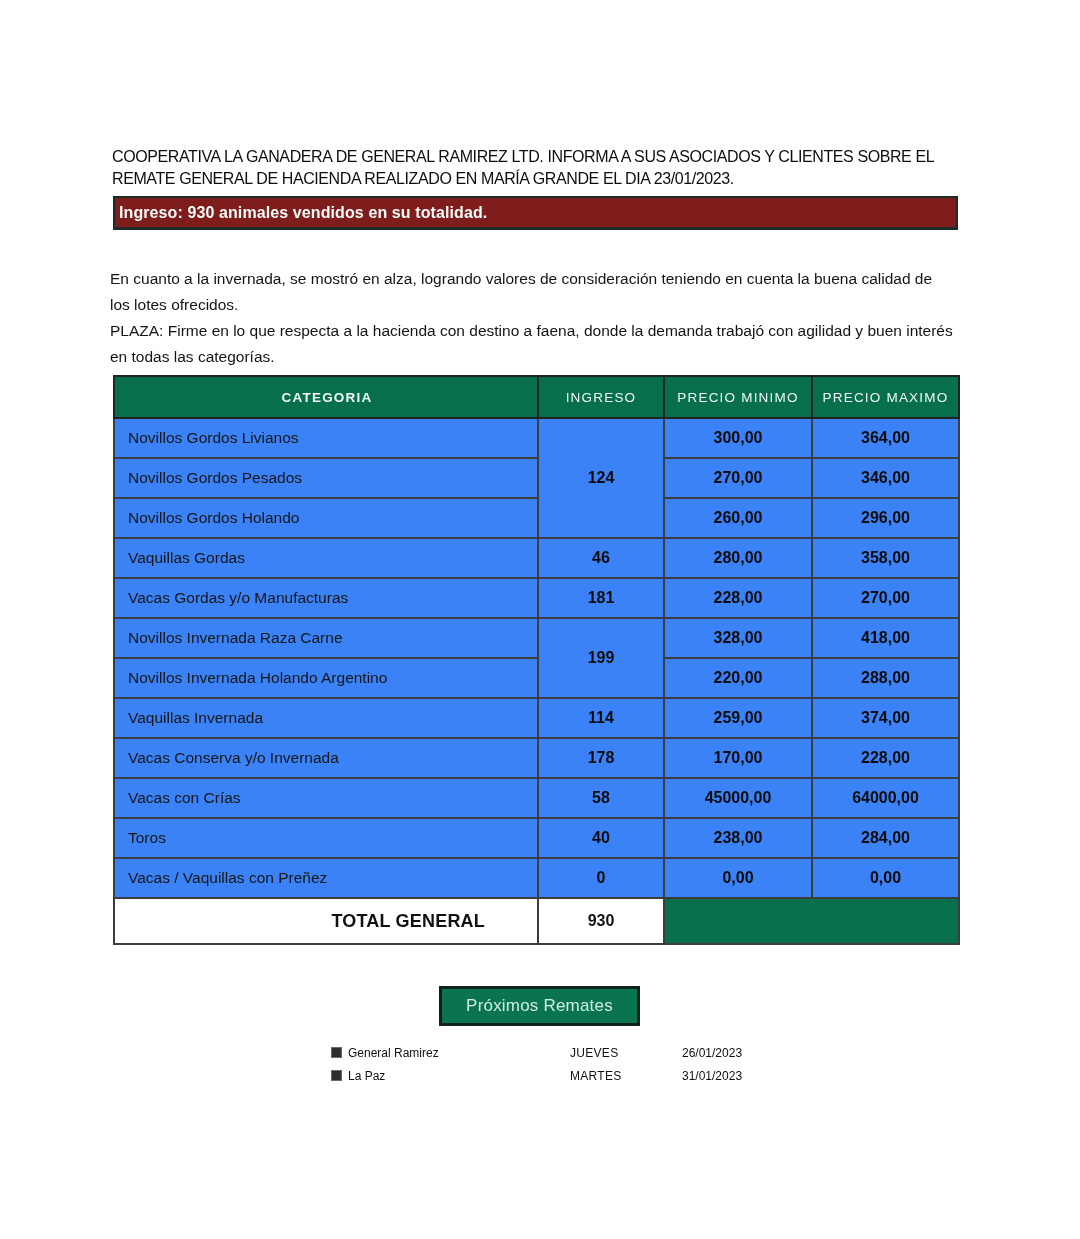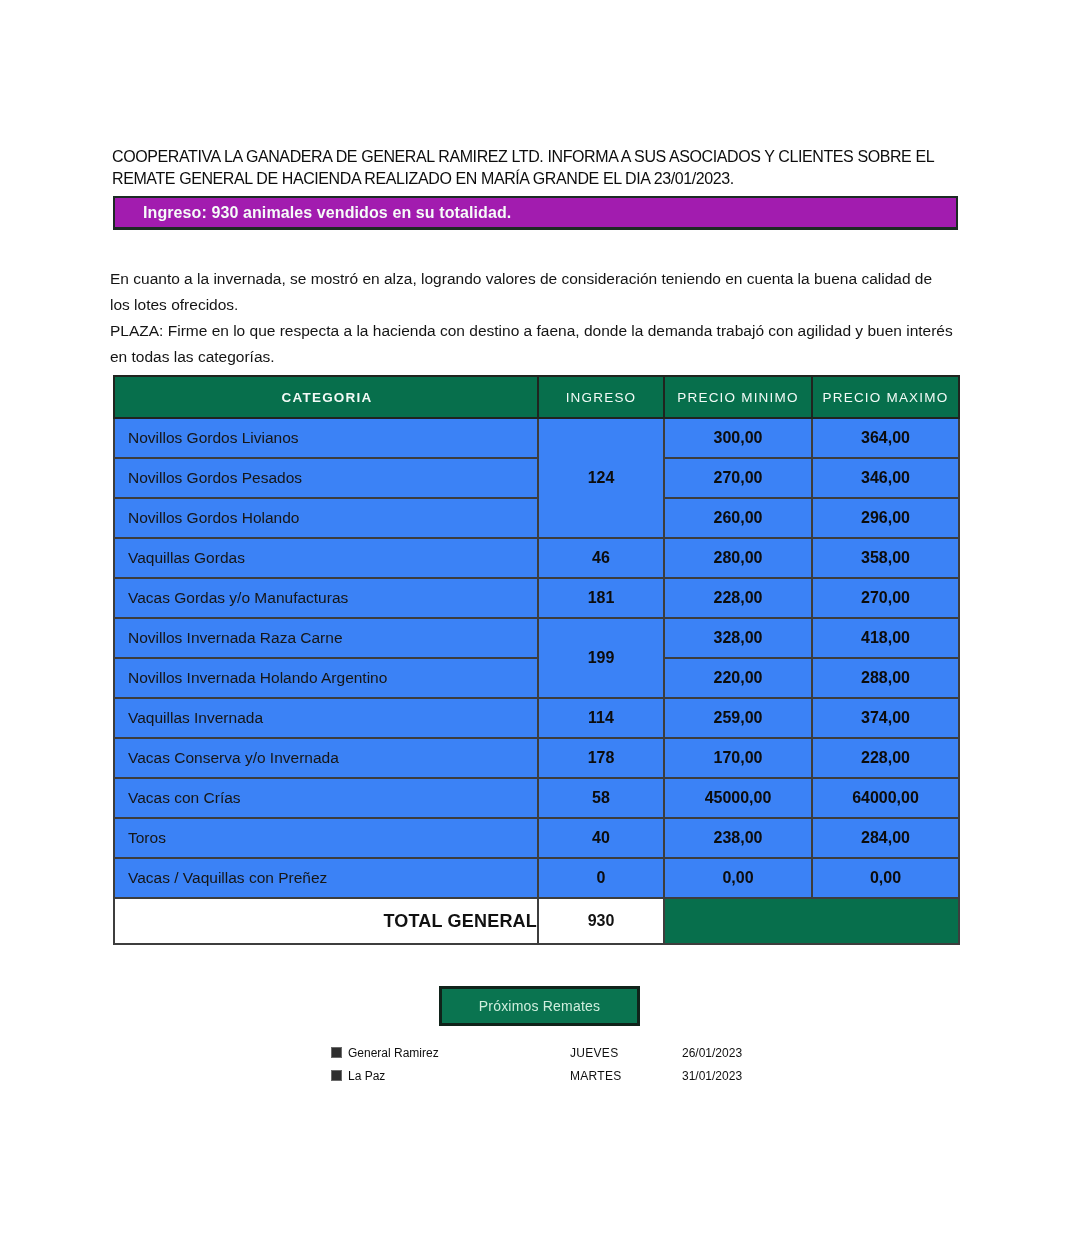--- a/index.html
+++ b/index.html
@@ -12,25 +12,25 @@
     color:#111;
     overflow:hidden;
   }
   .report-title {
     position:absolute; left:112px; top:146px; width:850px;
     font-size:16px; line-height:22px; letter-spacing:-0.4px;
     color:#0d0d0d; font-weight:400;
   }
   .ingreso-banner {
     position:absolute; left:113px; top:196px; width:845px; height:34px;
-    background:#a21caf;
+    background:#7f1d1d;
     border:2px solid #1c2b24;
     border-bottom-width:3px;
     display:flex; align-items:center;
-    padding-left:28px;
+    padding-left:4px;
     text-align:right;
   }
   .ingreso-banner span {
     color:#f6fcf9; font-weight:bold; font-size:16px; letter-spacing:0.1px;
   }
   .plaza-text {
     position:absolute; left:110px; top:266px; width:845px;
     font-size:15.5px; line-height:26px; color:#141414;
   }
   .plaza-text p { margin:0; }
@@ -50,31 +50,31 @@
   table.results thead th {
     height:42px; background:#076f4c; color:#f2faf6;
     font-size:13.5px; font-weight:400; letter-spacing:1.2px;
     border-color:#20241f;
   }
   table.results thead th.h-cat { text-align:center; padding-left:2px;font-weight:bold; }
   table.results tbody td { height:40px; background:#3b82f6; }
   td.cat-cell { font-size:15.5px; padding-left:13px; color:#161616; }
   td.num-cell { font-size:16px; font-weight:bold; text-align:center; color:#0c0c0c;margin-left:34px; }
   tfoot td { height:46px; }
-  td.total-label { text-align:right; font-weight:bold; font-size:18px; letter-spacing:0.2px; }
+  td.total-label { text-align:right; padding-right:52px; font-weight:bold; font-size:18px; letter-spacing:0.2px; }
   td.total-num { font-size:16px; font-weight:bold; text-align:center; }
   td.total-green { background:#076f4c; border-color:#20241f; }
 
   .next-button {
     position:absolute; left:439px; top:986px; width:201px; height:40px;
     background:#0a7450;
     border:3px solid #10231a;
     display:flex; align-items:center; justify-content:center;
   }
-  .next-button span { color:#cfeedd; font-size:14px; letter-spacing:0.2px; }
+  .next-button span { color:#cfeedd; font-size:17px; letter-spacing:0.2px; }
 
   .auction-list { position:absolute; left:331px; top:1041px; }
   .auction-row { display:flex; align-items:center; height:23px; font-size:12px; color:#101010; }
   .auction-place { width:239px; display:flex; align-items:center; }
   .bullet {
     display:inline-block; width:11px; height:11px;
     background:#2e2e2e; border:1.5px solid #6b6b6b;
     margin-right:6px; flex:0 0 auto;
   }
   .auction-day { width:112px; letter-spacing:0.3px; }

